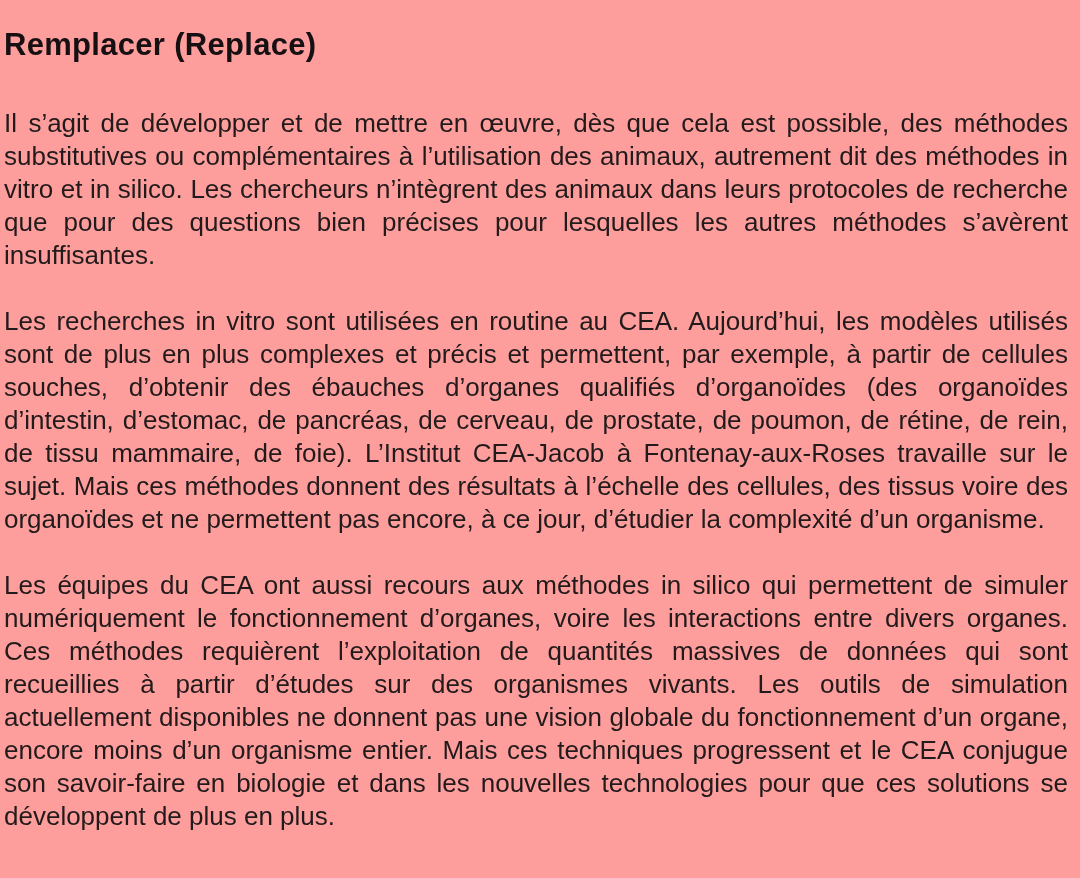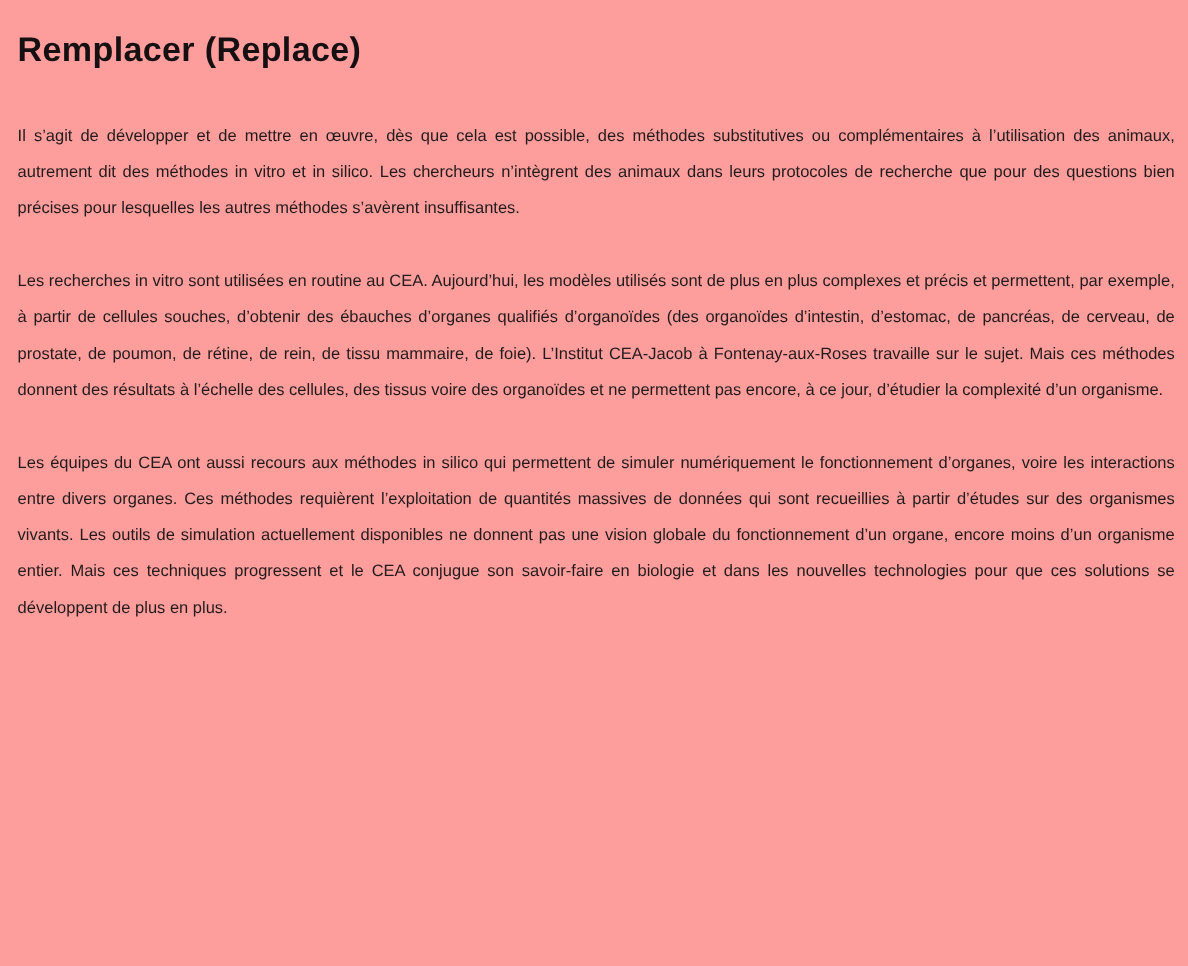--- a/index.html
+++ b/index.html
@@ -16,32 +16,32 @@
     height: 878px;
     background: var(--bg);
     font-family: "Liberation Sans", "DejaVu Sans", sans-serif;
     color: var(--fg);
     overflow: hidden;
   }
   .page {
     width: 1080px;
     height: 878px;
     background: var(--bg);
-    padding: 26px 12px 0 16px;
+    padding: 26px 12px 0 4px;
   }
   .page-title {
     font-size: 31px;
     font-weight: 700;
     letter-spacing: 0.3px;
     color: #171013;
     margin: 0 0 42px 0;
     line-height: 1.25;
   }
   .body-paragraph {
-    font-size: 15px;
+    font-size: 26px;
     line-height: 33px;
     text-align: justify;
     text-justify: inter-word;
     margin: 0 0 33px 0;
     color: var(--fg);
   }
   .body-paragraph:last-child {
     margin-bottom: 8px;
   }
 </style>

